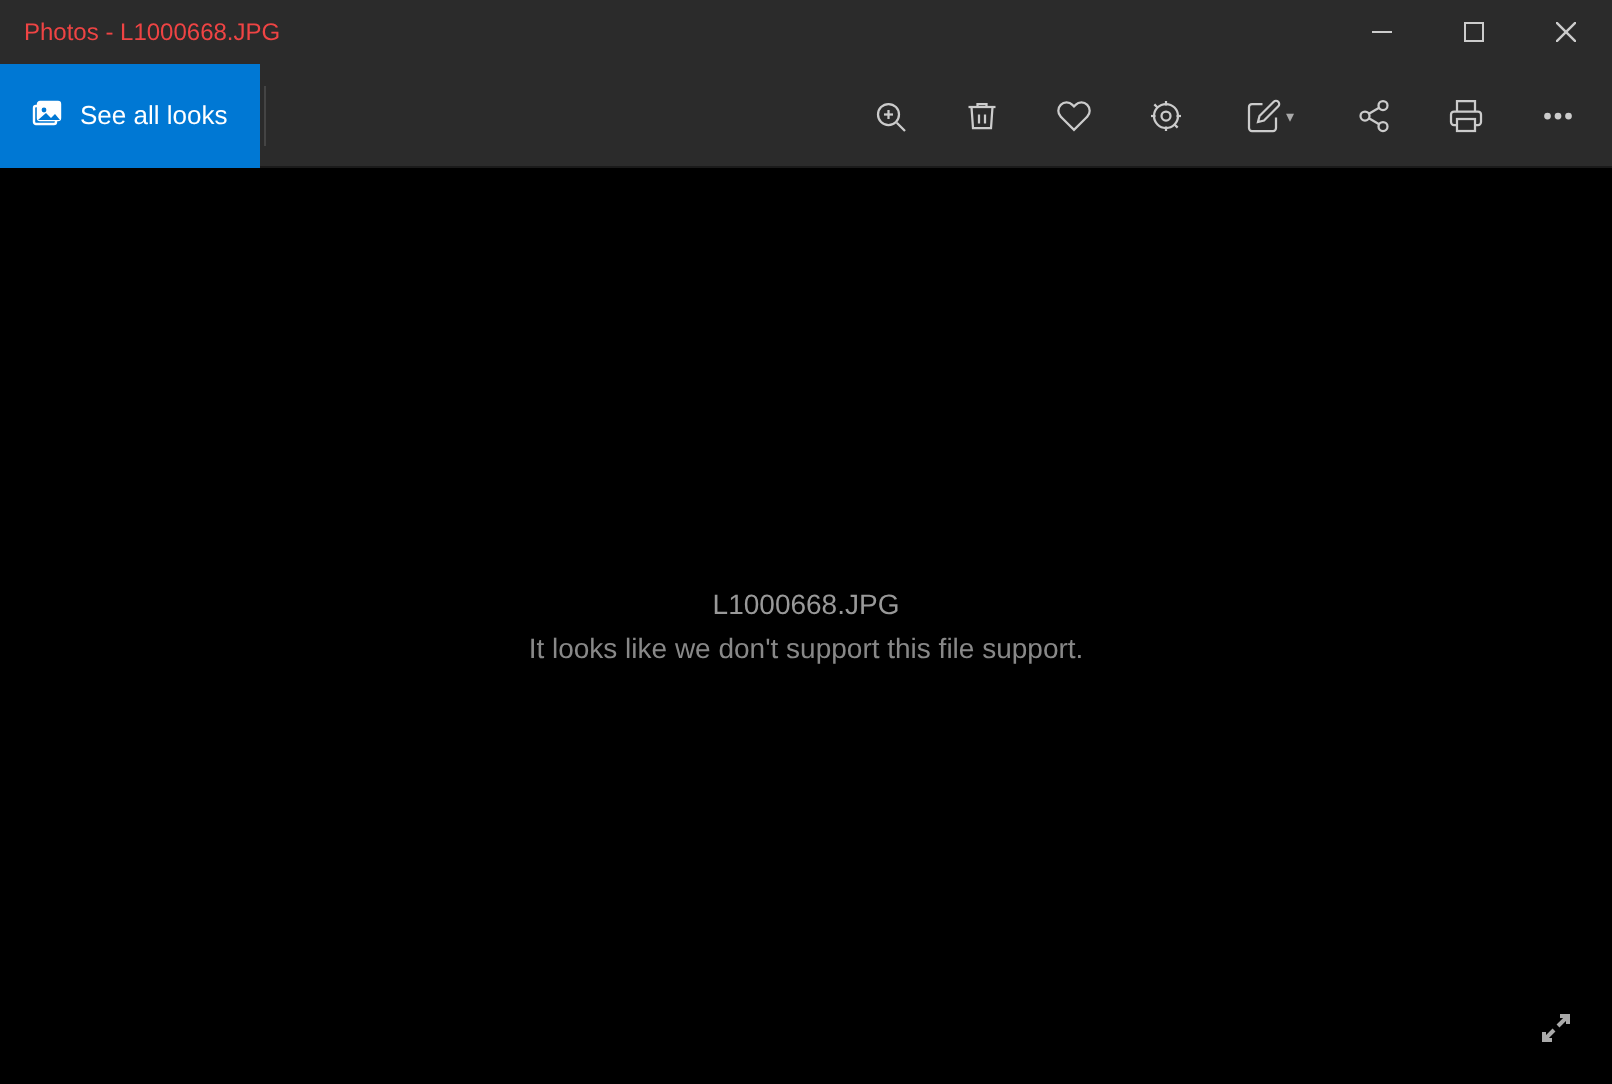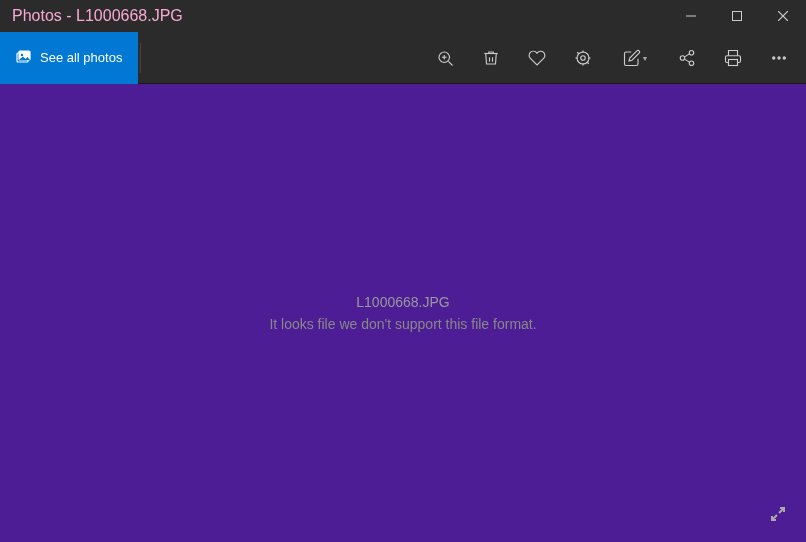--- a/index.html
+++ b/index.html
@@ -19,22 +19,22 @@
       height: 32px;
       background: #2b2b2b;
       display: flex;
       align-items: center;
       justify-content: space-between;
       padding: 0 0 0 12px;
       flex-shrink: 0;
     }
 
     .title-text {
-      color: #f9a8d4;
-      font-size: 16px;
+      color: #ef4444;
+      font-size: 12px;
     }
 
     .window-controls {
       display: flex;
       height: 32px;
     }
 
     .win-btn {
       width: 46px;
       height: 32px;
@@ -137,21 +137,21 @@
 
     .tool-btn-with-arrow .arrow-down {
       font-size: 8px;
       color: #aaa;
       margin-top: 2px;
     }
 
     
     .main-content {
       flex: 1;
-      background: #4c1d95;
+      background: #000000;
       display: flex;
       align-items: center;
       justify-content: center;
       position: relative;
     }
 
     .error-message {
       text-align: center;
       color: #888888;
     }
@@ -221,21 +221,21 @@
 
   <button class="toolbar-btn-primary active">
     <span style="display:inline-flex;align-items:center;justify-content:center;">
       <svg width="16" height="16" viewBox="0 0 16 16" fill="white">
         <rect x="1" y="3" width="11" height="9" rx="1" fill="none" stroke="white" stroke-width="1.2"></rect>
         <rect x="3" y="1" width="11" height="9" rx="1" fill="white" stroke="white" stroke-width="1.2"></rect>
         <circle cx="6" cy="5" r="1.2" fill="#0078d4"></circle>
         <polygon points="3,10 7,6.5 9.5,9 11.5,7 14,10" fill="#0078d4"></polygon>
       </svg>
     </span>
-    <span>See all photos</span>
+    <span>See all looks</span>
   </button>
 
 
   <div class="toolbar-separator"></div>
 
   <div class="toolbar-actions">
 
     <button class="tool-btn" title="Zoom">
       <svg viewBox="0 0 24 24">
         <circle cx="11" cy="11" r="7"></circle>
@@ -307,21 +307,21 @@
         <circle cx="12" cy="12" r="1.5" fill="#cccccc"></circle>
         <circle cx="19" cy="12" r="1.5" fill="#cccccc"></circle>
       </svg>
     </button>
   </div>
 </div>
 
 <div class="main-content">
   <div class="error-message">
     <div class="error-filename">L1000668.JPG</div>
-    <div class="error-text">It looks file we don't support this file format.</div>
+    <div class="error-text">It looks like we don't support this file support.</div>
   </div>
 
   <button class="expand-btn" title="Expand">
     <svg viewBox="0 0 16 16">
       <polyline points="10,2 14,2 14,6"></polyline>
       <polyline points="6,14 2,14 2,10"></polyline>
       <line x1="14" y1="2" x2="9" y2="7"></line>
       <line x1="2" y1="14" x2="7" y2="9"></line>
     </svg>
   </button>

